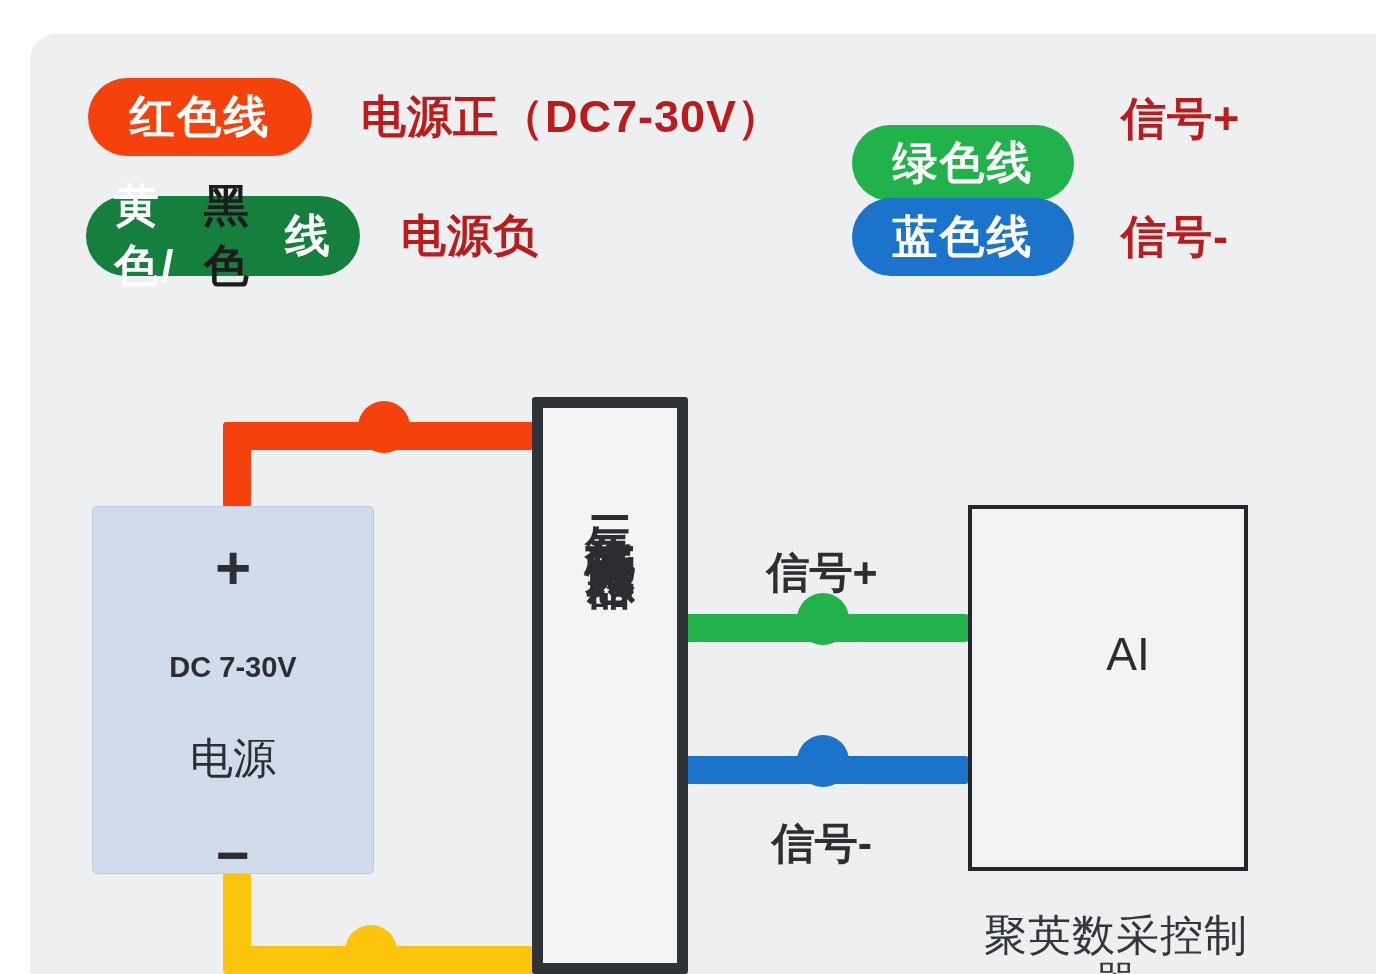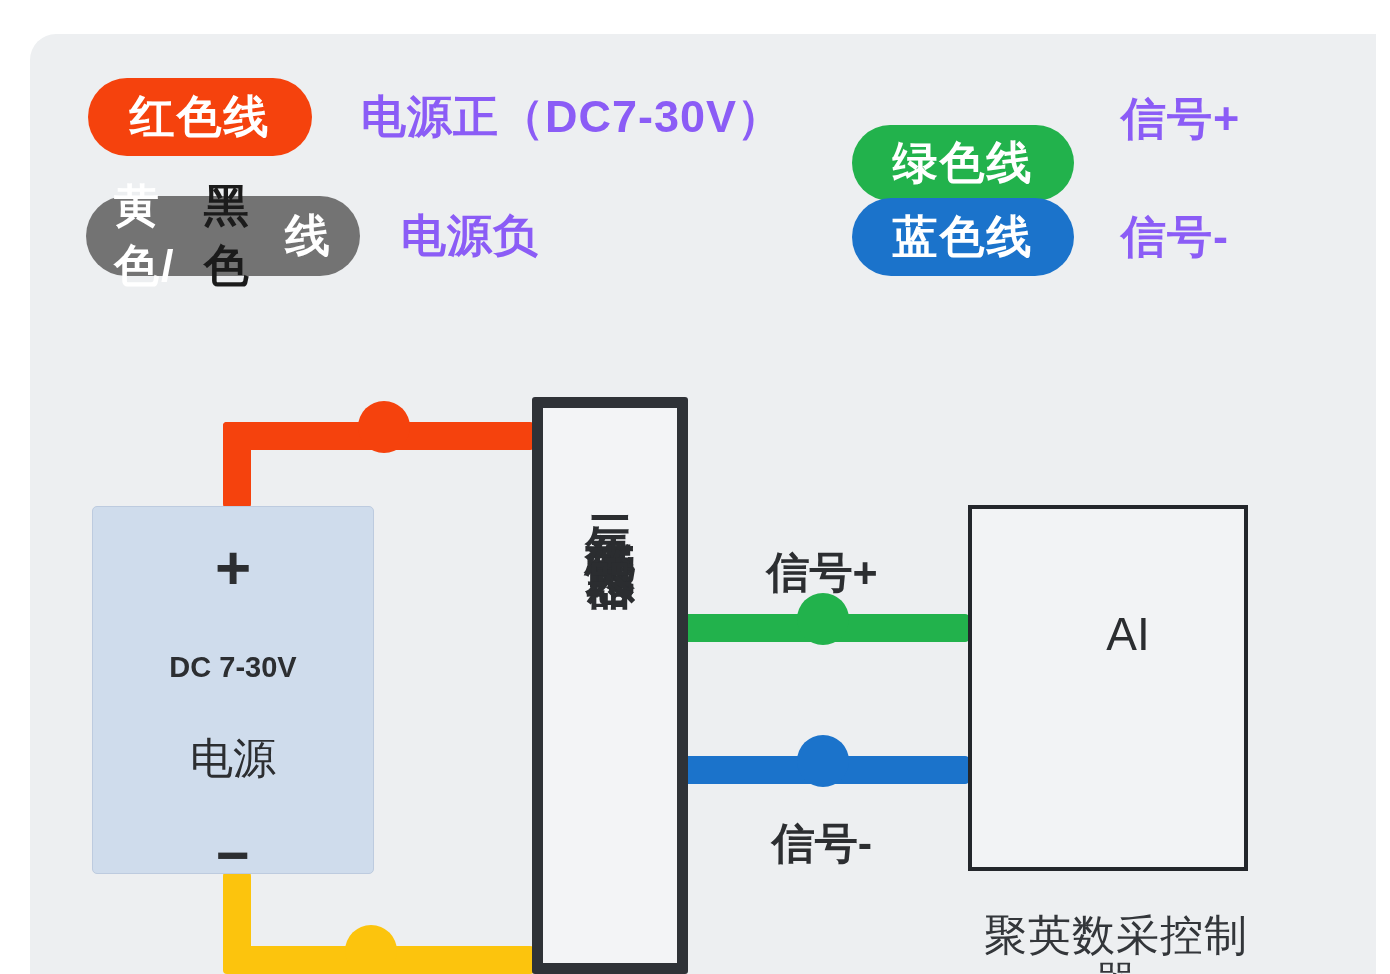--- a/index.html
+++ b/index.html
@@ -11,21 +11,21 @@
     position:absolute; left:2px; top:6px; right:2px; bottom:2px;
     border-radius:26px;
   }
   .pill {
     position:absolute; display:flex; align-items:center; justify-content:center;
     border-radius:44px; color:#ffffff; font-weight:700; font-size:45px;
     letter-spacing:2px;
   }
   .legend-label {
     position:absolute; display:flex; align-items:center;
-    font-weight:700; font-size:45px; color:#8b5cf6; letter-spacing:1px;
+    font-weight:700; font-size:45px; color:#b91c1c; letter-spacing:1px;
   }
   .pill-part-black { color:#1b1b1b; }
   .wire { position:absolute; border-radius:4px; }
   .dot  { position:absolute; width:52px; height:52px; border-radius:50%; }
   .power-box {
     position:absolute; left:62px; top:472px; width:282px; height:368px;
     border-radius:5px; border:1px solid #bdcbdf;
   }
   .power-box .sym-plus  { position:absolute; left:0; right:0; top:474px; text-align:center; font-size:62px; font-weight:700; color:#2c2e31; line-height:1; }
   .power-box .line1 { position:absolute; left:0; right:0; top:603px; text-align:center; font-size:29px; font-weight:700; color:#2c2e31; line-height:1; }
@@ -39,21 +39,21 @@
   .sensor-text {
     position:absolute; left:50%; top:58px; transform:translateX(-50%);
     writing-mode:vertical-rl; text-orientation:upright;
     font-size:50px; font-weight:600; color:#2b2d30; letter-spacing:7px; line-height:1.1;
   }
   .controller-box {
     position:absolute; left:938px; top:471px; width:280px; height:366px;
     background:#f2f3f5; border:4px solid #23262b;
   }
   .terminal { position:absolute; left:0; right:0; text-align:center; font-size:46px; font-weight:400; color:#2b2d30; line-height:1; }
-  .terminal-top    { top:88px;margin-left:40px; }
+  .terminal-top    { top:108px;margin-left:40px; }
   .terminal-bottom { top:242px; }
   .signal-label {
     position:absolute; width:264px; text-align:center;
     font-size:43px; font-weight:600; color:#2c2e31; line-height:1;
   }
   .caption {
     position:absolute; left:926px; top:864px; width:320px; text-align:center;
     font-size:43px; font-weight:500; color:#33363a; line-height:1.1; letter-spacing:1px;
   }
 </style>
@@ -61,21 +61,21 @@
 <body>
 
 <div class="canvas">
   <div class="panel" style="background-color: rgb(237, 239, 241);">
 
     <div class="pill" style="left: 58px; top: 44px; width: 224px; height: 78px; background-color: rgb(245, 66, 13);">
       <span>红色线</span>
     </div>
     <div class="legend-label" style="left:317px; top:44px; height:78px;">电源正（DC7-30V）</div>
 
-    <div class="pill" style="left: 56px; top: 162px; width: 274px; height: 80px; background-color: #737373;">
+    <div class="pill" style="left: 56px; top: 162px; width: 274px; height: 80px; background-color: #15803d;">
       <span>黄色/</span>
         <span class="pill-part-black">黑色</span>
         <span>线</span>
     </div>
     <div class="legend-label" style="left:357px; top:162px; height:80px;">电源负</div>
 
     <div class="pill" style="left: 822px; top: 47px; width: 222px; height: 76px; background-color: rgb(34, 178, 76); margin-top: 44px;">
       <span>绿色线</span>
     </div>
     <div class="legend-label" style="left:1077px; top:47px; height:76px;">信号+</div>

